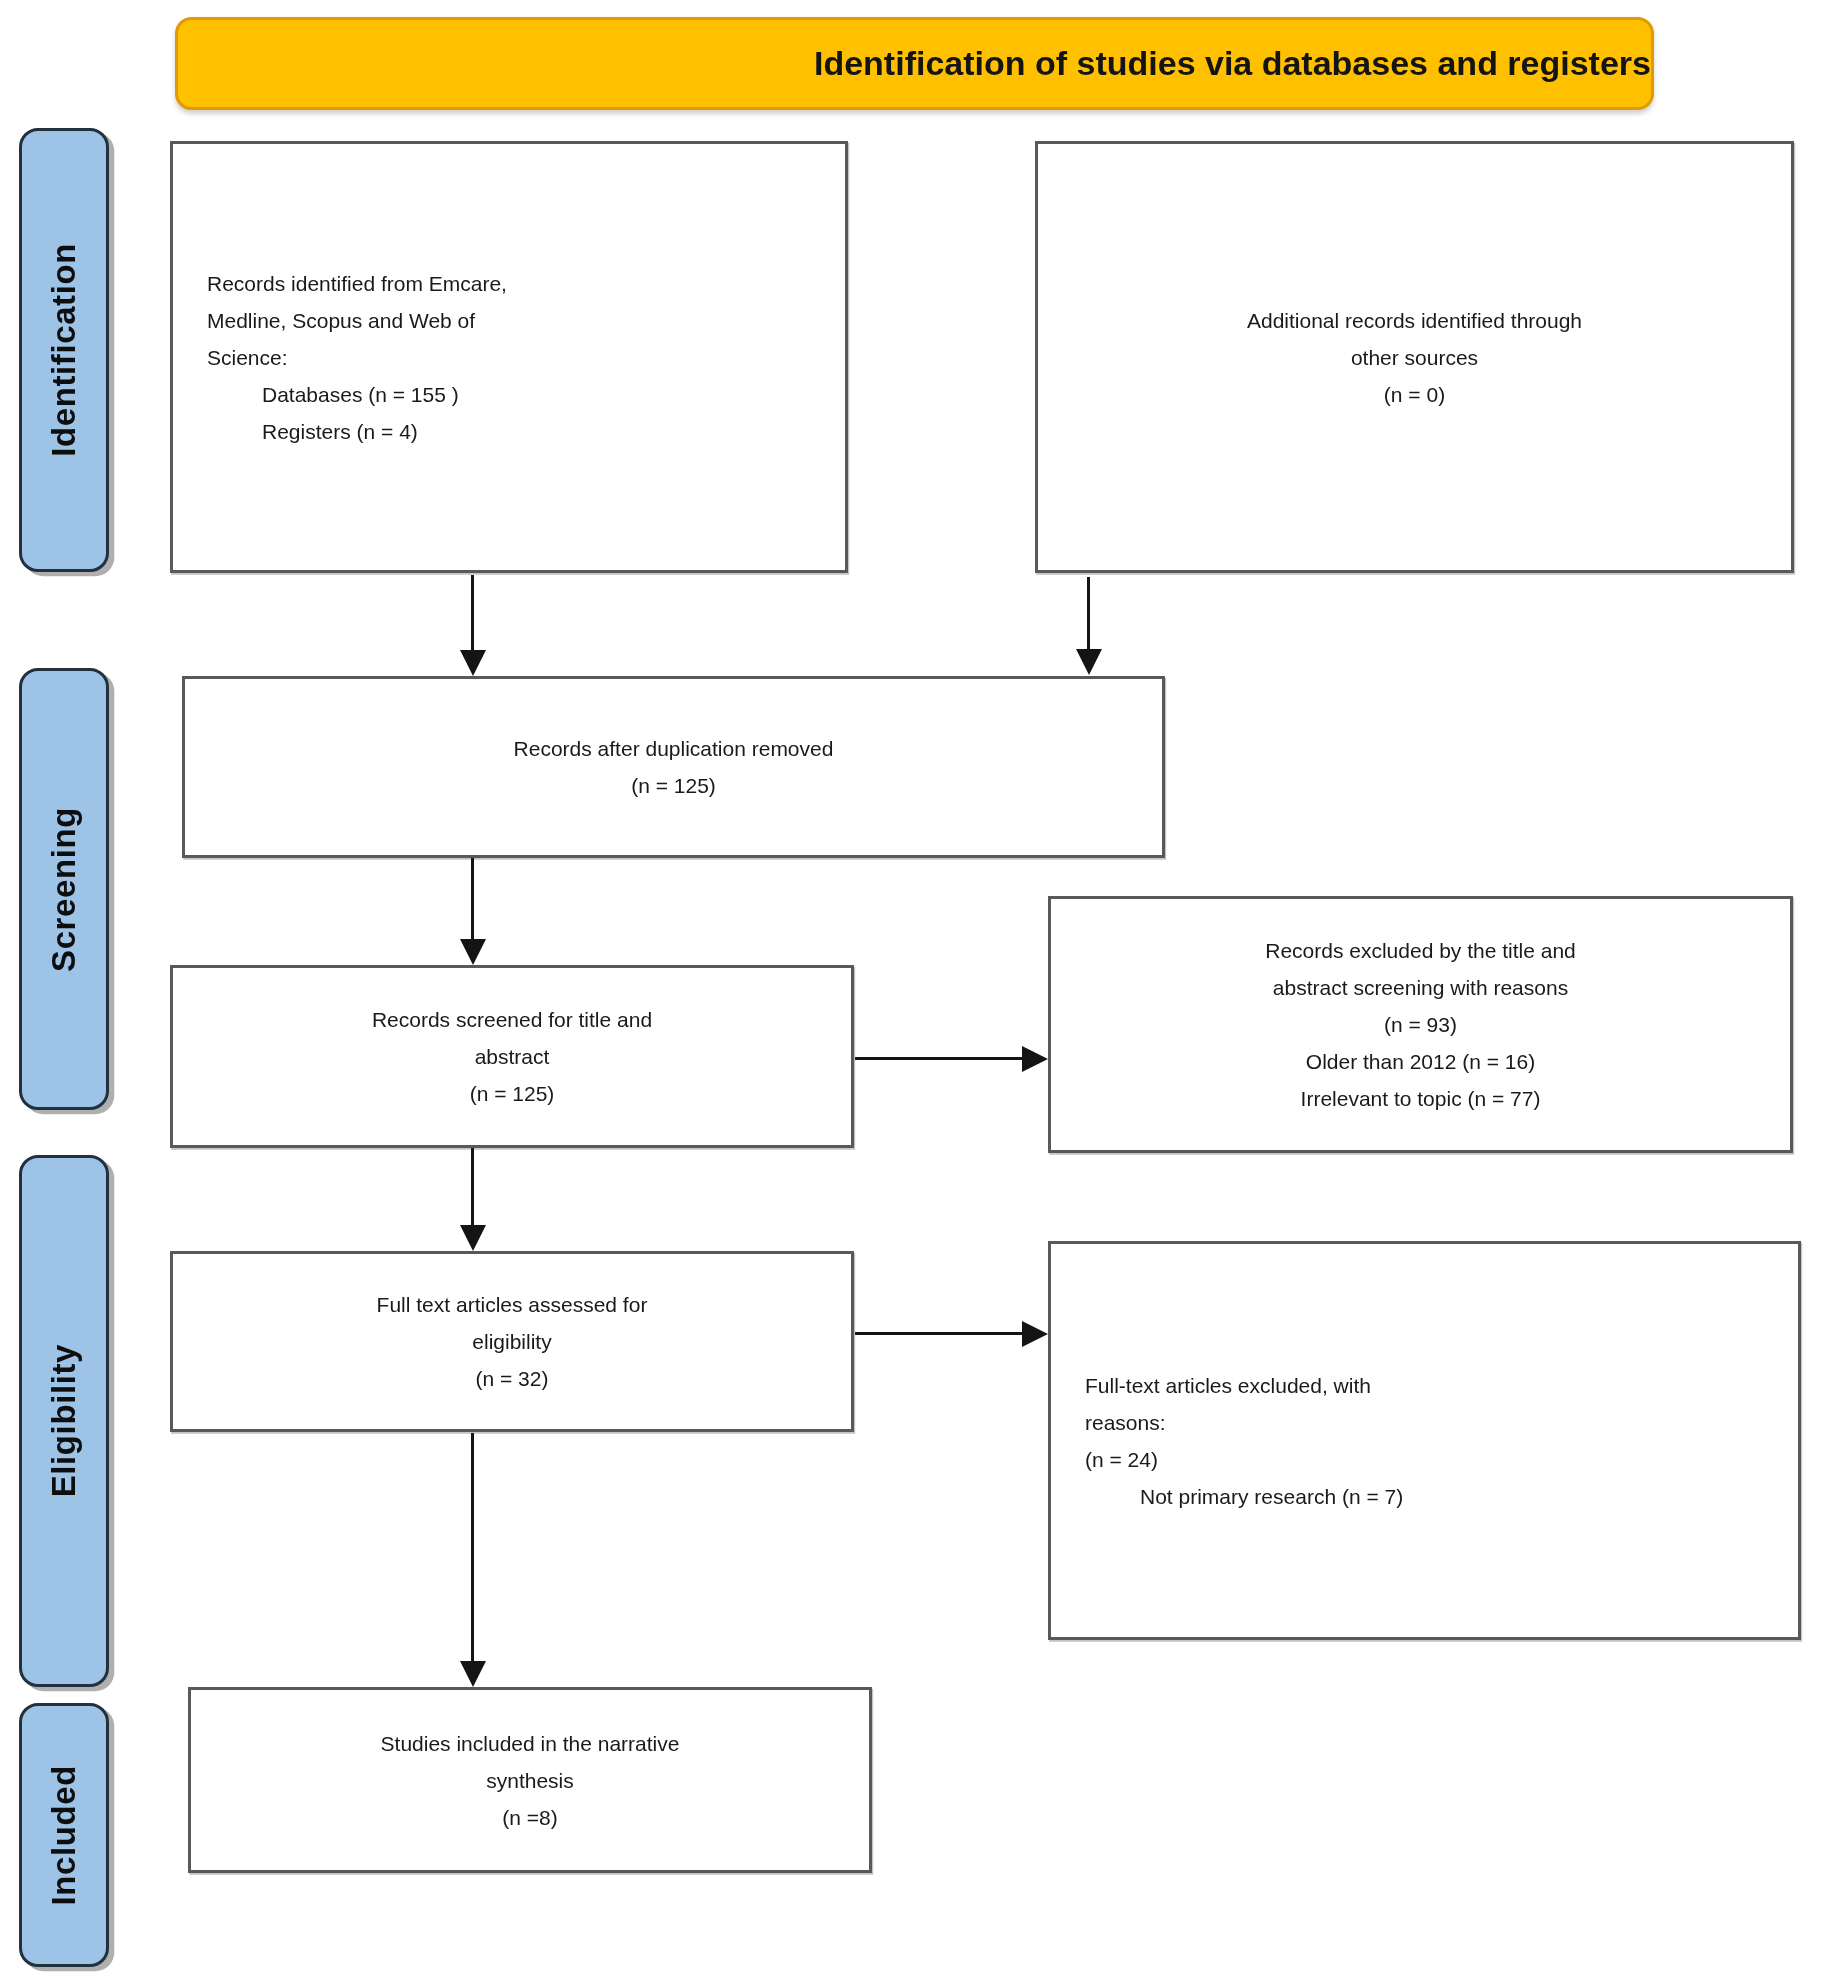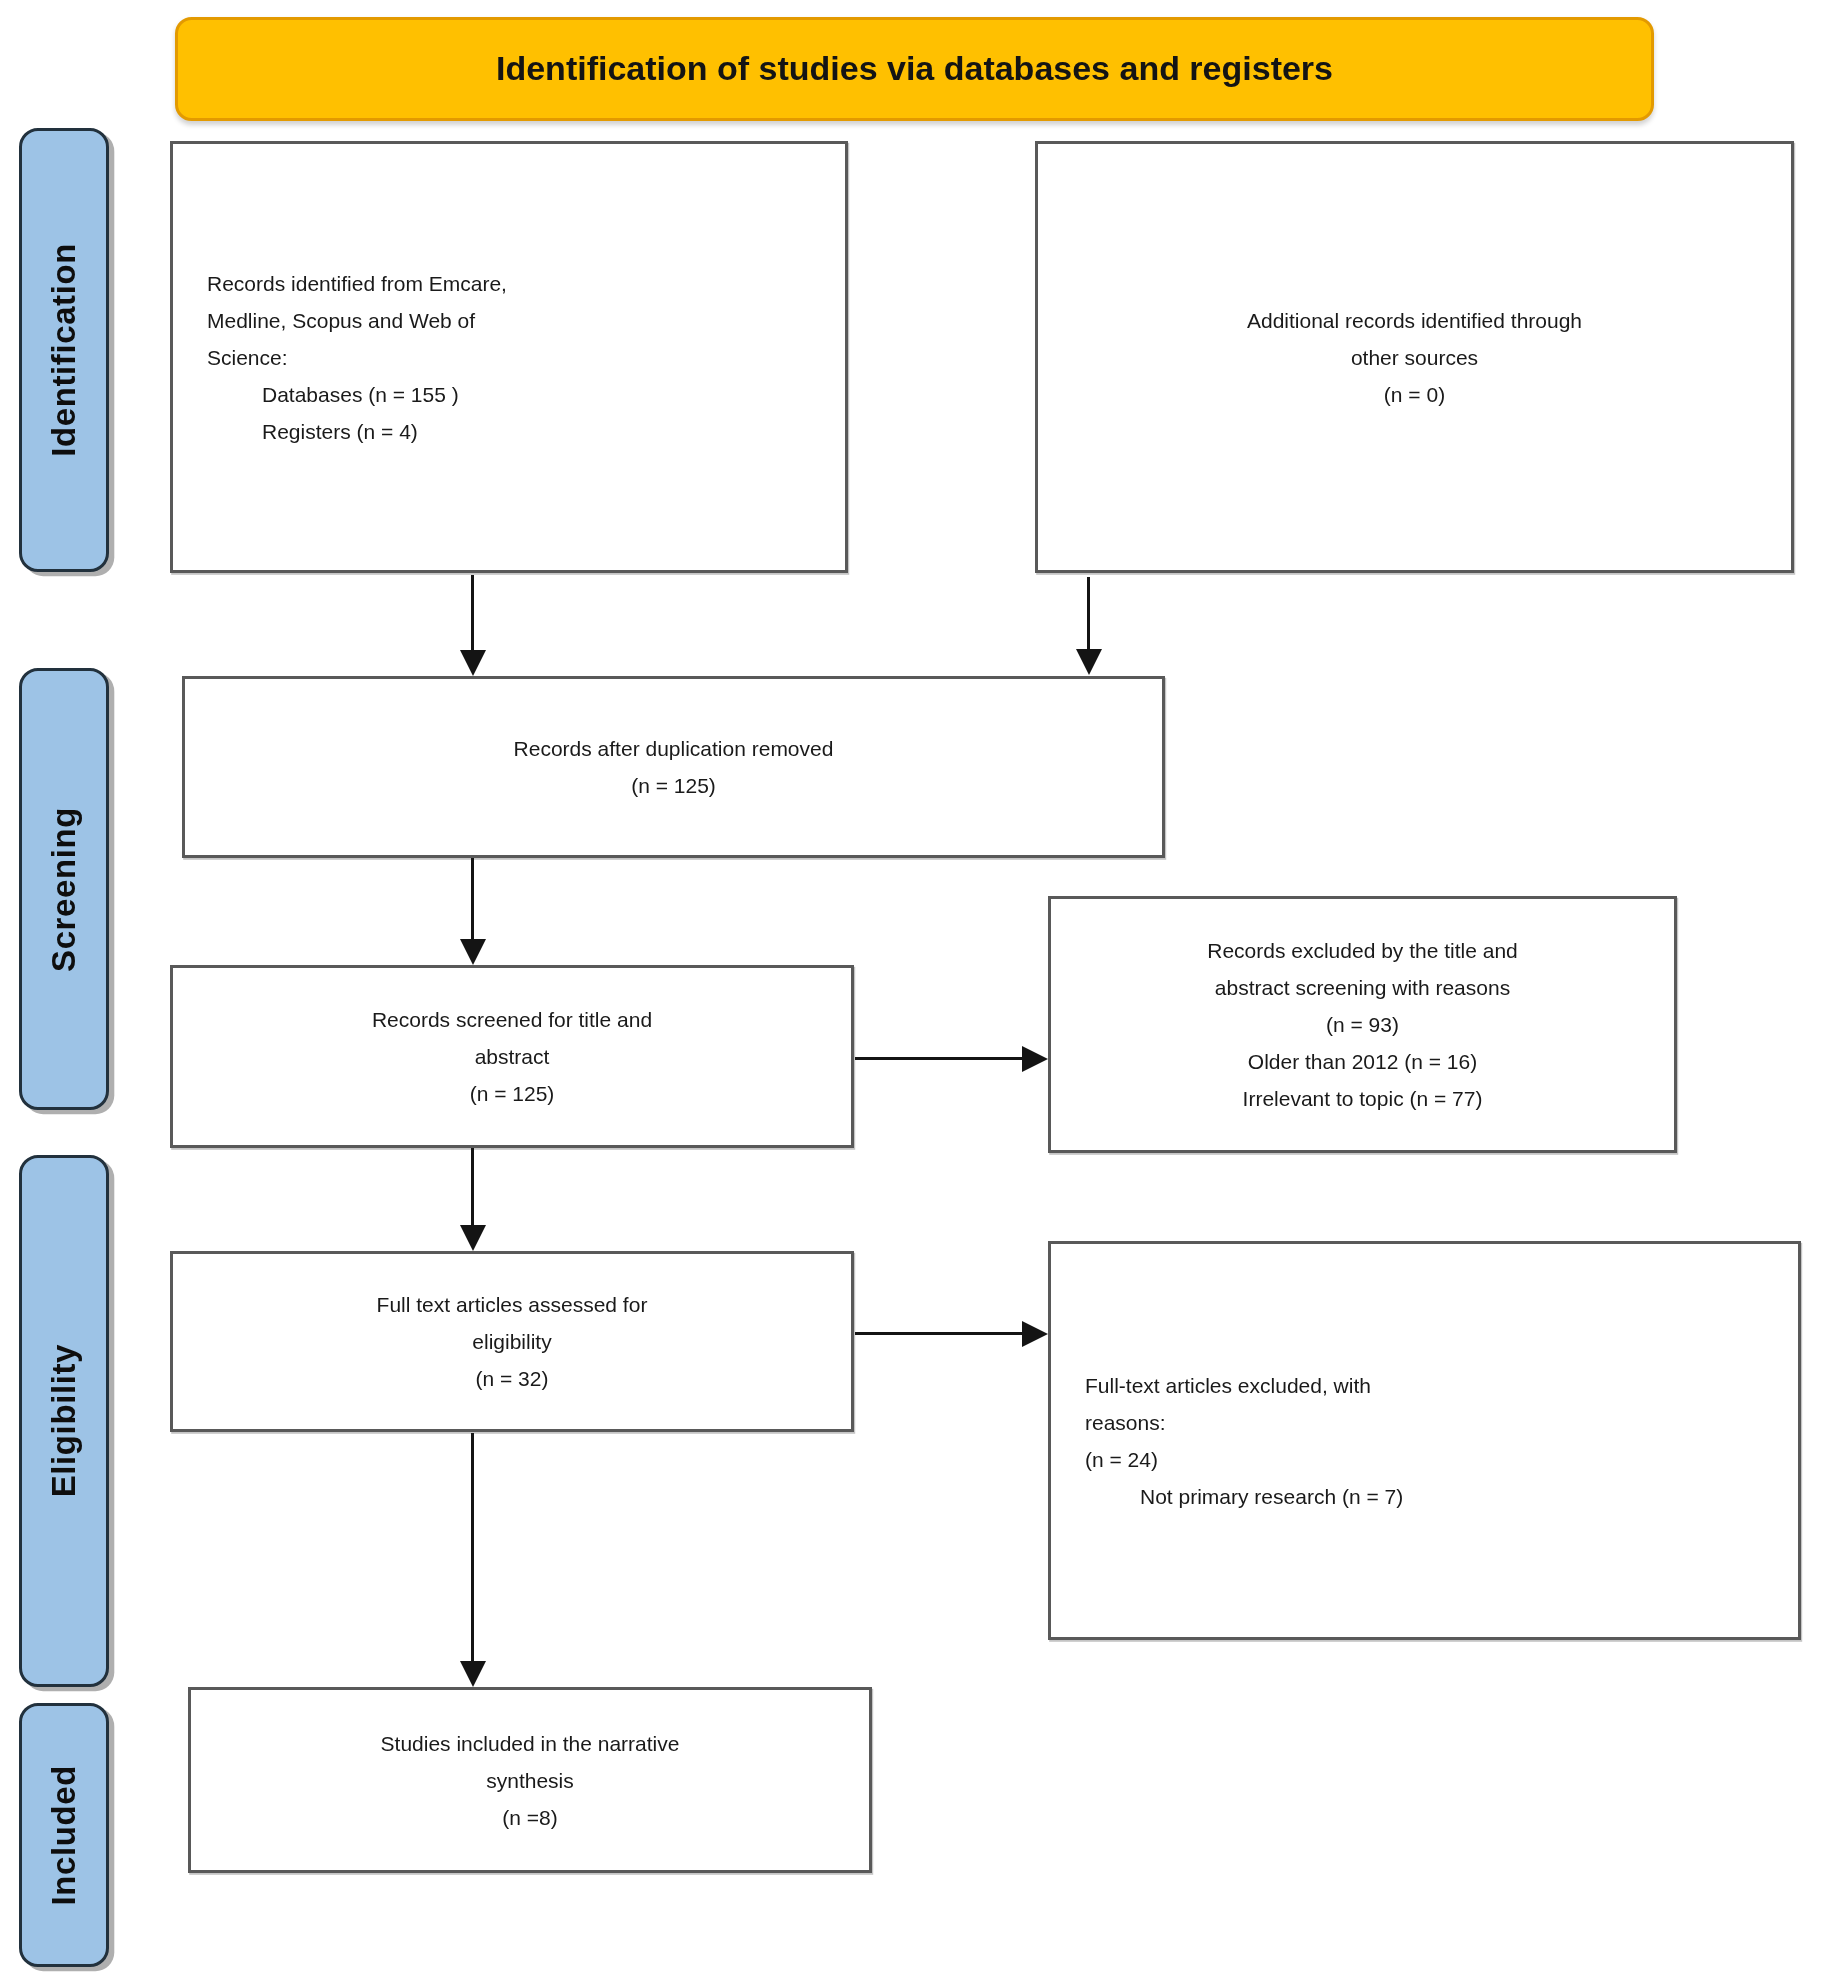--- a/index.html
+++ b/index.html
@@ -16,25 +16,25 @@
   html, body { margin: 0; padding: 0; background: #ffffff; }
   body {
     width: 1845px; height: 1985px;
     font-family: "Liberation Sans", sans-serif;
     color: var(--text);
   }
   .canvas { position: relative; width: 1845px; height: 1985px; background: #ffffff; overflow: hidden; }
 
   
   .banner {
-    position: absolute; left: 175px; top: 16.6px; width: 1479px; height: 104px;
+    position: absolute; left: 175px; top: 16.6px; width: 1479px; height: 93px;
     background: var(--banner_bg);
     border: 3px solid var(--banner_border);
     border-radius: 16.6px;
-    display: flex; align-items: center; justify-content: center;
+    display: flex; align-items: center; justify-content: flex-end;
     font-size: 34px; font-weight: bold; color: #141414;
     box-shadow: 0 3.6px 4.8px rgba(0,0,0,0.18);
   }
 
   
   .stage {
     position: absolute; left: 19px; width: 90px;
     background: var(--stage_bg);
     border: 3.6px solid var(--stage_border);
     border-radius: 19px;
@@ -124,21 +124,21 @@
   <div class="varrow" style="left:471px; top:858px; height:81px;"></div>
 
   <div class="fbox center" style="left:170px; top:965px; width:684px; height:183px;">
     <div class="line">Records screened for title and</div>
     <div class="line">abstract</div>
     <div class="line">(n = 125)</div>
   </div>
 
   <div class="harrow" style="left:855px; top:1057px; width:167px;"></div>
 
-  <div class="fbox center" style="left:1048px; top:896px; width:629px; height:257px;">
+  <div class="fbox center" style="left:1048px; top:896px; width:745px; height:257px;">
     <div class="line">Records excluded by the title and</div>
     <div class="line">abstract screening with reasons</div>
     <div class="line">(n = 93)</div>
     <div class="line">Older than 2012 (n = 16)</div>
     <div class="line">Irrelevant to topic (n = 77)</div>
   </div>
 
   <div class="varrow" style="left:471px; top:1148px; height:77px;"></div>
 
   <div class="fbox center" style="left:170px; top:1251px; width:684px; height:181px;">

